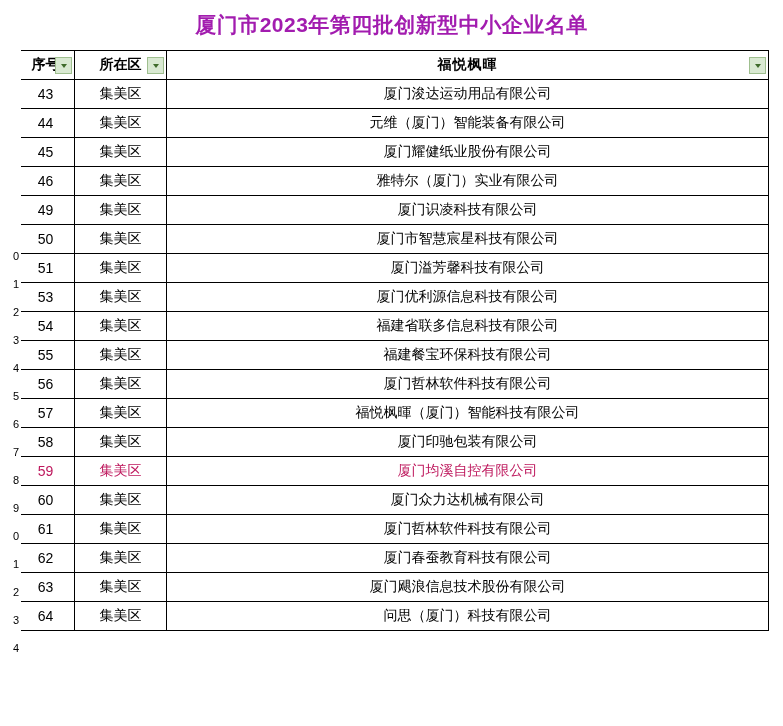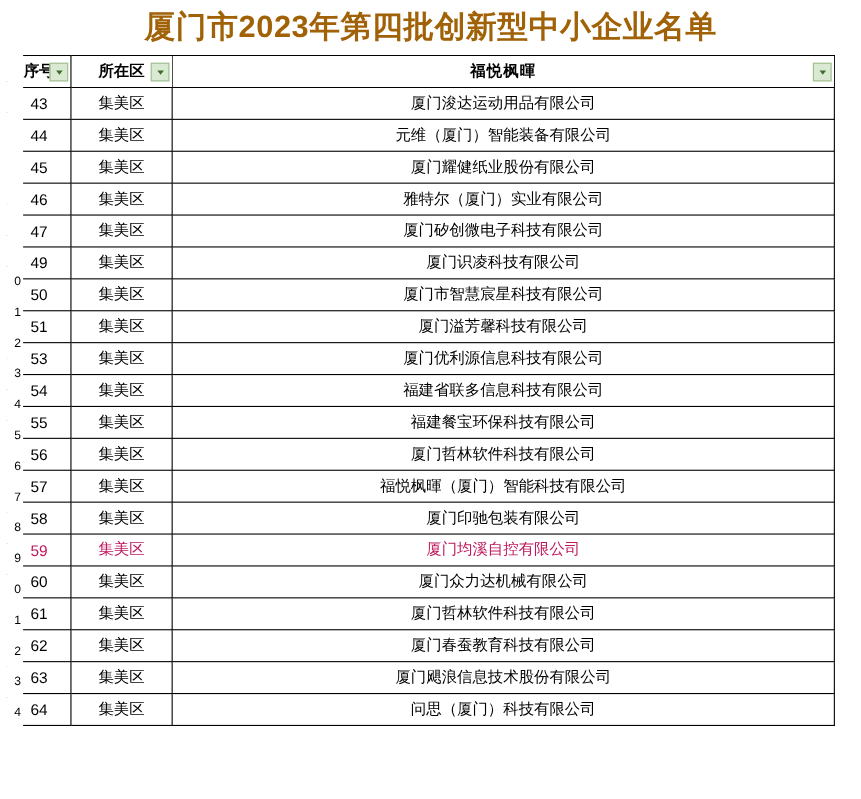--- a/index.html
+++ b/index.html
@@ -18,29 +18,29 @@
     width: 783px;
     height: 726px;
   }
   .title-row {
     height: 50px;
     display: flex;
     align-items: center;
     justify-content: center;
   }
   .title-text {
-    font-size: 28px;
+    font-size: 21px;
     font-weight: bold;
-    color: #a16207;
+    color: #a21caf;
     letter-spacing: 0.5px;
   }
   table.grid {
     border-collapse: collapse;
     table-layout: fixed;
-    margin-left: 6px;
+    margin-left: 16px;
     width: 752px;
   }
   table.grid td, table.grid th {
     border: 1px solid #000000;
     font-size: 14px;
     color: #000000;
     text-align: center;
     vertical-align: middle;
     padding: 0;
     height: 28px;
@@ -201,25 +201,20 @@
           <td>45</td>
           <td>集美区</td>
           <td>厦门耀健纸业股份有限公司</td>
         </tr>
         <tr>
           <td>46</td>
           <td>集美区</td>
           <td>雅特尔（厦门）实业有限公司</td>
         </tr>
         <tr>
-          <td>47</td>
-          <td>集美区</td>
-          <td>厦门矽创微电子科技有限公司</td>
-        </tr>
-        <tr>
           <td>49</td>
           <td>集美区</td>
           <td>厦门识凌科技有限公司</td>
         </tr>
         <tr>
           <td>50</td>
           <td>集美区</td>
           <td>厦门市智慧宸星科技有限公司</td>
         </tr>
         <tr>

